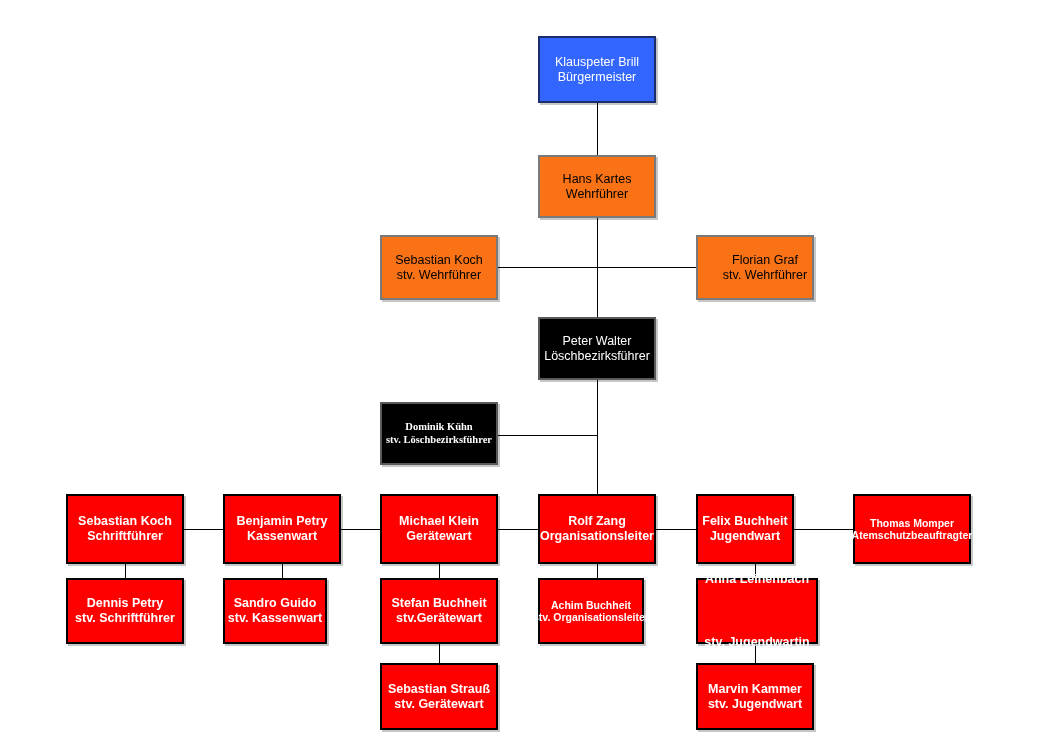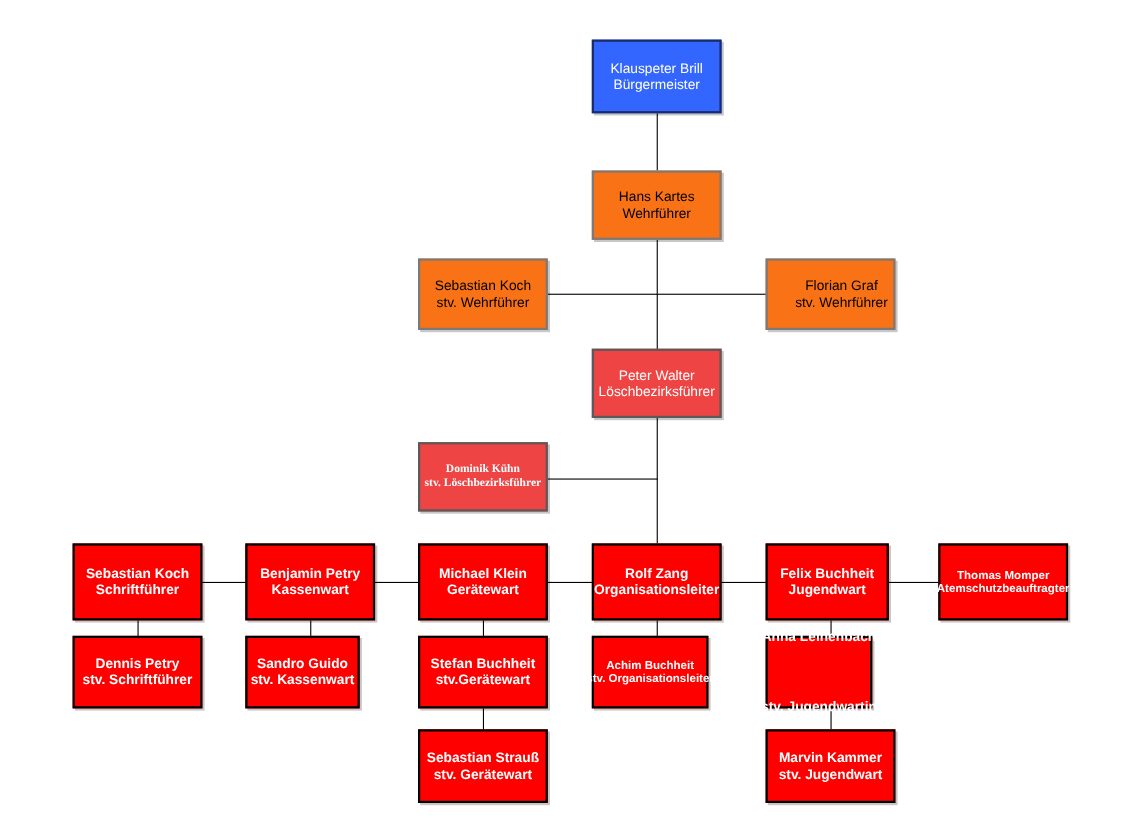--- a/index.html
+++ b/index.html
@@ -35,21 +35,21 @@
     justify-content: center;
     text-align: left;
     line-height: 1.18;
     white-space: nowrap;
     box-shadow: 2px 2px 0 rgba(0,0,0,0.22);
   }
   .node .l1, .node .l2 { display: block; }
 
   .node.blue  { background: #3366ff; border-color: #1b2c6b; color: #ffffff; }
   .node.yellow{ background: #f97316; border-color: #7a7a7a; color: #000000; }
-  .node.gray  { background: #ef4444; border-color: #5a5a5a; color: #ffffff; }
+  .node.gray  { background: #000000; border-color: #5a5a5a; color: #ffffff; }
   .node.red   { background: #ff0000; border-color: #000000; color: #ffffff; }
 
   .fs-normal { font-size: 12.5px; }
   .fs-small  { font-size: 10.5px; font-weight: bold; }
   .bold      { font-weight: bold; }
 </style>
 </head>
 <body>
 
 <div id="chart">
@@ -113,21 +113,21 @@
   <div class="node red fs-normal bold" style="left:380px; top:494px; width:118px; height:70px;">
     <span class="l1">Michael Klein</span>
     <span class="l2">Gerätewart</span>
   </div>
 
   <div class="node red fs-normal bold" style="left:538px; top:494px; width:118px; height:70px;">
     <span class="l1">Rolf Zang</span>
     <span class="l2">Organisationsleiter</span>
   </div>
 
-  <div class="node red fs-normal bold" style="left:696px; top:494px; width:112px; height:70px;">
+  <div class="node red fs-normal bold" style="left:696px; top:494px; width:98px; height:70px;">
     <span class="l1">Felix Buchheit</span>
     <span class="l2">Jugendwart</span>
   </div>
 
   <div class="node red fs-small" style="left:853px; top:494px; width:118px; height:70px;">
     <span class="l1">Thomas Momper</span>
     <span class="l2">Atemschutzbeauftragter</span>
   </div>
 
   <div class="node red fs-normal bold" style="left:66px; top:578px; width:118px; height:66px;">
@@ -143,21 +143,21 @@
   <div class="node red fs-normal bold" style="left:380px; top:578px; width:118px; height:66px;">
     <span class="l1">Stefan Buchheit</span>
     <span class="l2">stv.Gerätewart</span>
   </div>
 
   <div class="node red fs-small" style="left:538px; top:578px; width:106px; height:66px;">
     <span class="l1">Achim Buchheit</span>
     <span class="l2">stv. Organisationsleiter</span>
   </div>
 
-  <div class="node red fs-normal bold" style="left:696px; top:578px; width:97px; height:66px;gap:48px;">
+  <div class="node red fs-normal bold" style="left:696px; top:578px; width:122px; height:66px;gap:48px;">
     <span class="l1">Anna Leinenbach</span>
     <span class="l2">stv. Jugendwartin</span>
   </div>
 
   <div class="node red fs-normal bold" style="left:380px; top:663px; width:118px; height:67px;">
     <span class="l1">Sebastian Strauß</span>
     <span class="l2">stv. Gerätewart</span>
   </div>
 
   <div class="node red fs-normal bold" style="left:696px; top:663px; width:118px; height:67px;">

